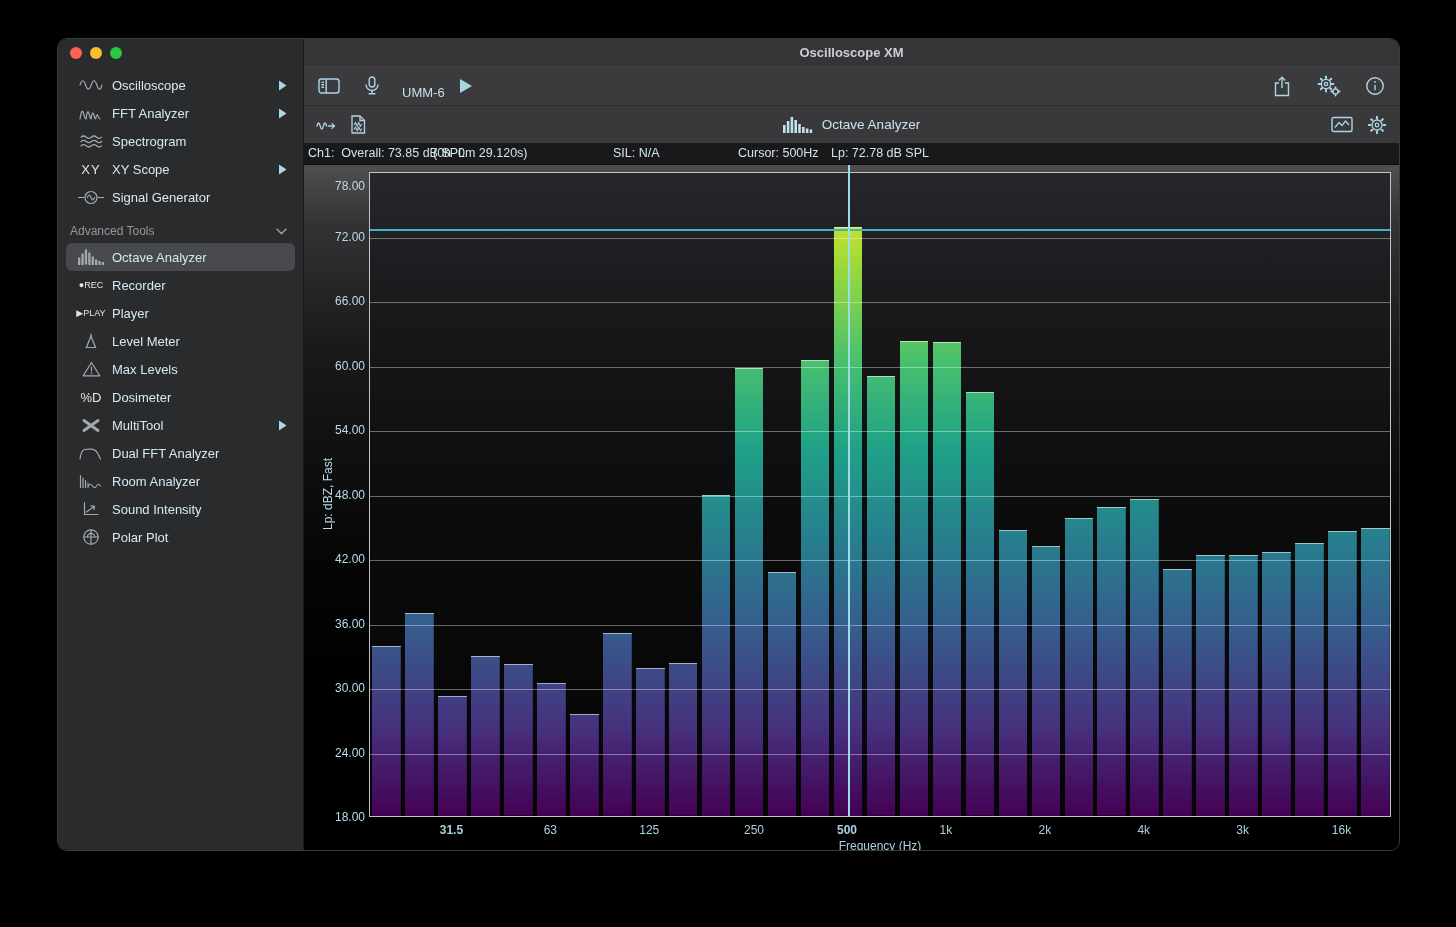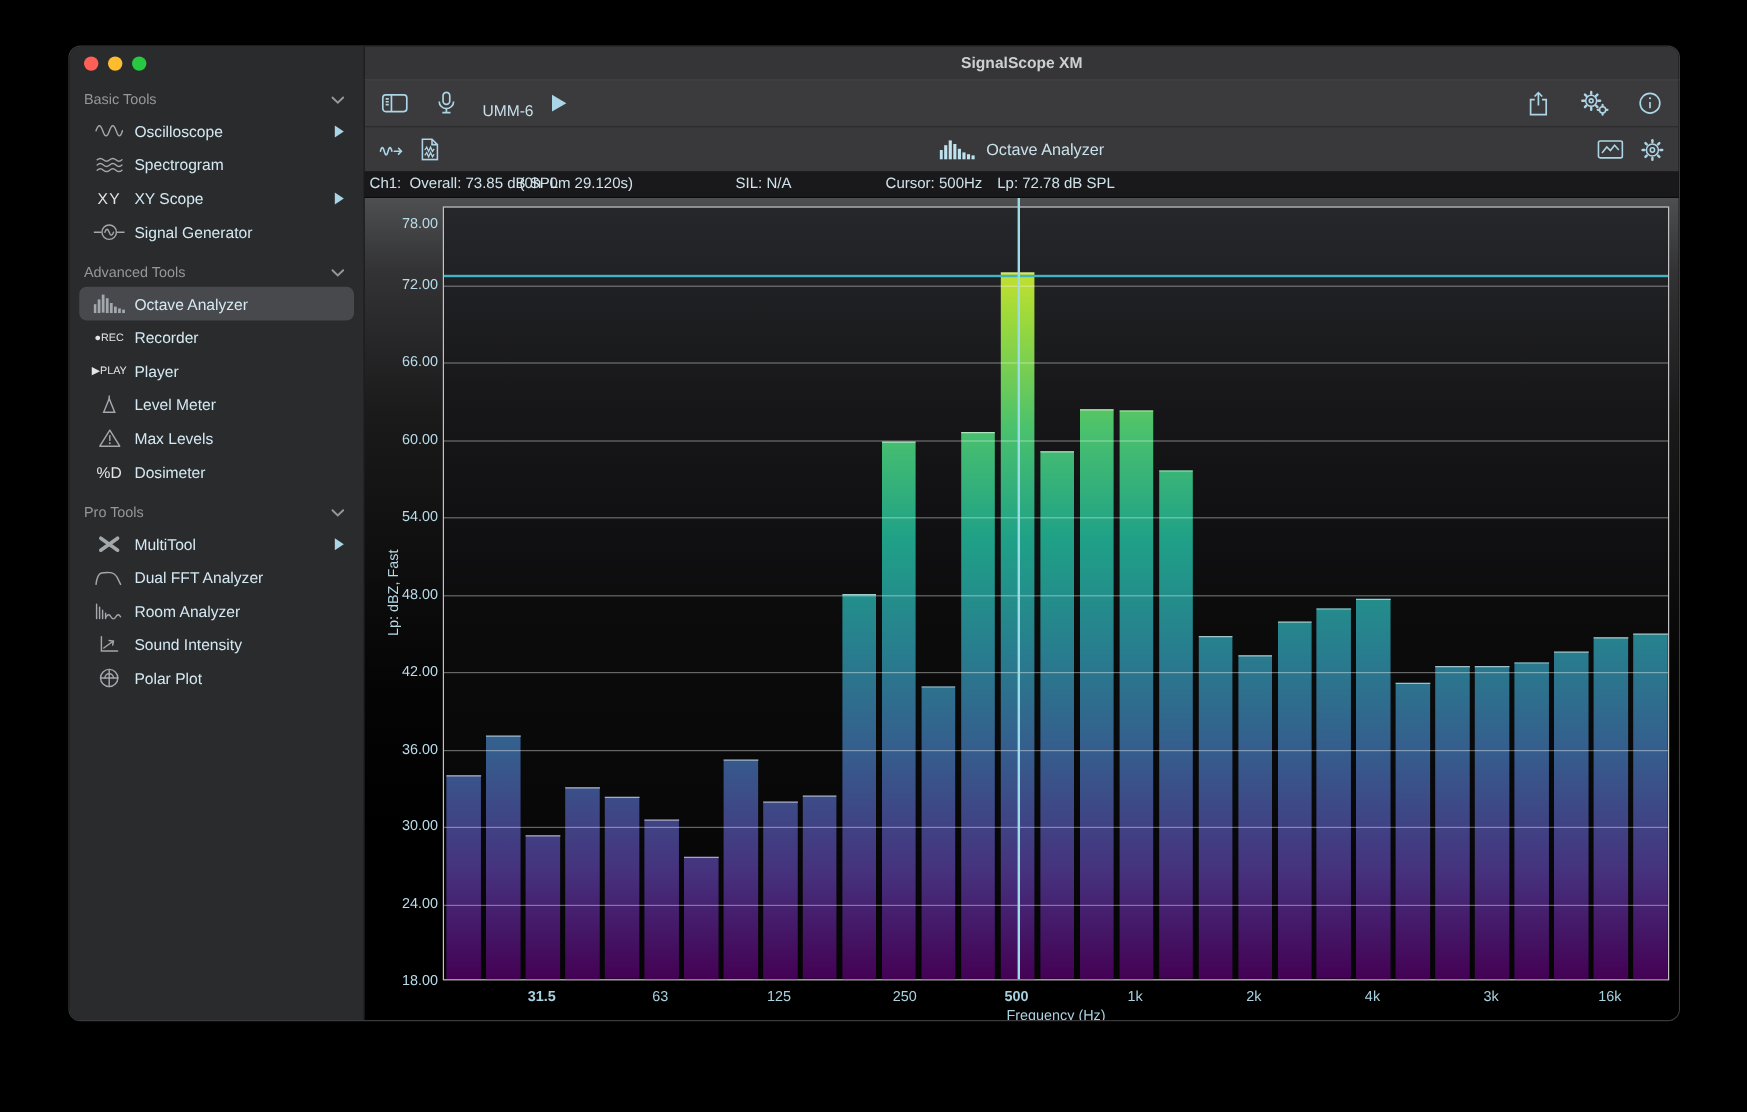--- a/index.html
+++ b/index.html
@@ -74,35 +74,40 @@
 
 <div class="window">
 
   <div class="sidebar">
     <div class="traffic">
       <div class="dot" style="background:#ff5f57"></div>
       <div class="dot" style="background:#febc2e"></div>
       <div class="dot" style="background:#28c840"></div>
     </div>
     <div class="side-scroll" id="sidebar-sections">
-        <div class="sec-header">
-          <span>Basic Tools</span>
-          <span class="chev">
-            <svg width="11" height="7" viewBox="0 0 11 7" fill="none" stroke="#97979b" stroke-width="1.6" stroke-linecap="round">
-              <path d="M1 1.2 L5.5 5.6 L10 1.2"></path>
-            </svg>
-          </span>
-        </div>
         <div class="side-item">
           <span class="ic">
             <svg width="24" height="14" viewBox="0 0 24 14" fill="none" stroke="currentColor" stroke-width="1.2" stroke-linecap="round">
               <path d="M1 7 q2.8 -8.5 5.6 0 t5.6 0 t5.6 0 t5.2 0"></path>
             </svg>
           </span>
           <span>Oscilloscope</span>
+          <span class="sub">
+            <svg width="9" height="11" viewBox="0 0 9 11">
+              <polygon points="1,0.5 8.5,5.5 1,10.5" fill="#a9d5e6"></polygon>
+            </svg>
+          </span>
+        </div>
+        <div class="side-item">
+          <span class="ic">
+            <svg width="24" height="15" viewBox="0 0 24 15" fill="none" stroke="currentColor" stroke-width="1.2" stroke-linecap="round">
+              <path d="M1 13 Q3 0 5 9 Q6.3 13 7 13 Q8.6 1 10.4 9 Q11.4 13 12 13 Q13.6 3 15.2 10 Q16 13 16.6 13 Q18 6 19.4 11 Q20.2 13 21 13"></path>
+            </svg>
+          </span>
+          <span>FFT Analyzer</span>
           <span class="sub">
             <svg width="9" height="11" viewBox="0 0 9 11">
               <polygon points="1,0.5 8.5,5.5 1,10.5" fill="#a9d5e6"></polygon>
             </svg>
           </span>
         </div>
         <div class="side-item">
           <span class="ic">
             <svg width="23" height="15" viewBox="0 0 23 15" fill="none" stroke="currentColor" stroke-width="1.2" stroke-linecap="round">
               <path d="M1 3.2 q2.6 -2.4 5.2 0 t5.2 0 t5.2 0 t5 0"></path>
@@ -187,28 +192,20 @@
             </svg>
           </span>
           <span>Max Levels</span>
         </div>
         <div class="side-item">
           <span class="ic">
             <span class="txtic" style="font-size:13px">%D</span>
           </span>
           <span>Dosimeter</span>
         </div>
-        <div class="sec-header">
-          <span>Pro Tools</span>
-          <span class="chev">
-            <svg width="11" height="7" viewBox="0 0 11 7" fill="none" stroke="#97979b" stroke-width="1.6" stroke-linecap="round">
-              <path d="M1 1.2 L5.5 5.6 L10 1.2"></path>
-            </svg>
-          </span>
-        </div>
         <div class="side-item">
           <span class="ic">
             <svg width="20" height="15" viewBox="0 0 20 15" fill="none" stroke="currentColor" stroke-width="3" stroke-linecap="round">
               <line x1="3" y1="2.5" x2="17" y2="12.5"></line>
               <line x1="17" y1="2.5" x2="3" y2="12.5"></line>
             </svg>
           </span>
           <span>MultiTool</span>
           <span class="sub">
             <svg width="9" height="11" viewBox="0 0 9 11">
@@ -252,21 +249,21 @@
             </svg>
           </span>
           <span>Polar Plot</span>
         </div>
       </div>
   </div>
 
   <div class="main">
 
     <div class="titlebar">
-      <span>SignalScope XM</span>
+      <span>Oscilloscope XM</span>
     </div>
 
     <div class="toolbar1">
       <span class="iconbtn">
         <svg width="22" height="18" viewBox="0 0 22 18" fill="none" stroke="#aed5e6" stroke-width="1.4">
           <rect x="1" y="2" width="20" height="14" rx="2.5"></rect>
           <line x1="8.2" y1="2" x2="8.2" y2="16"></line>
           <line x1="3.4" y1="5.4" x2="6" y2="5.4"></line>
             <line x1="3.4" y1="7.8" x2="6" y2="7.8"></line>
             <line x1="3.4" y1="10.2" x2="6" y2="10.2"></line>

